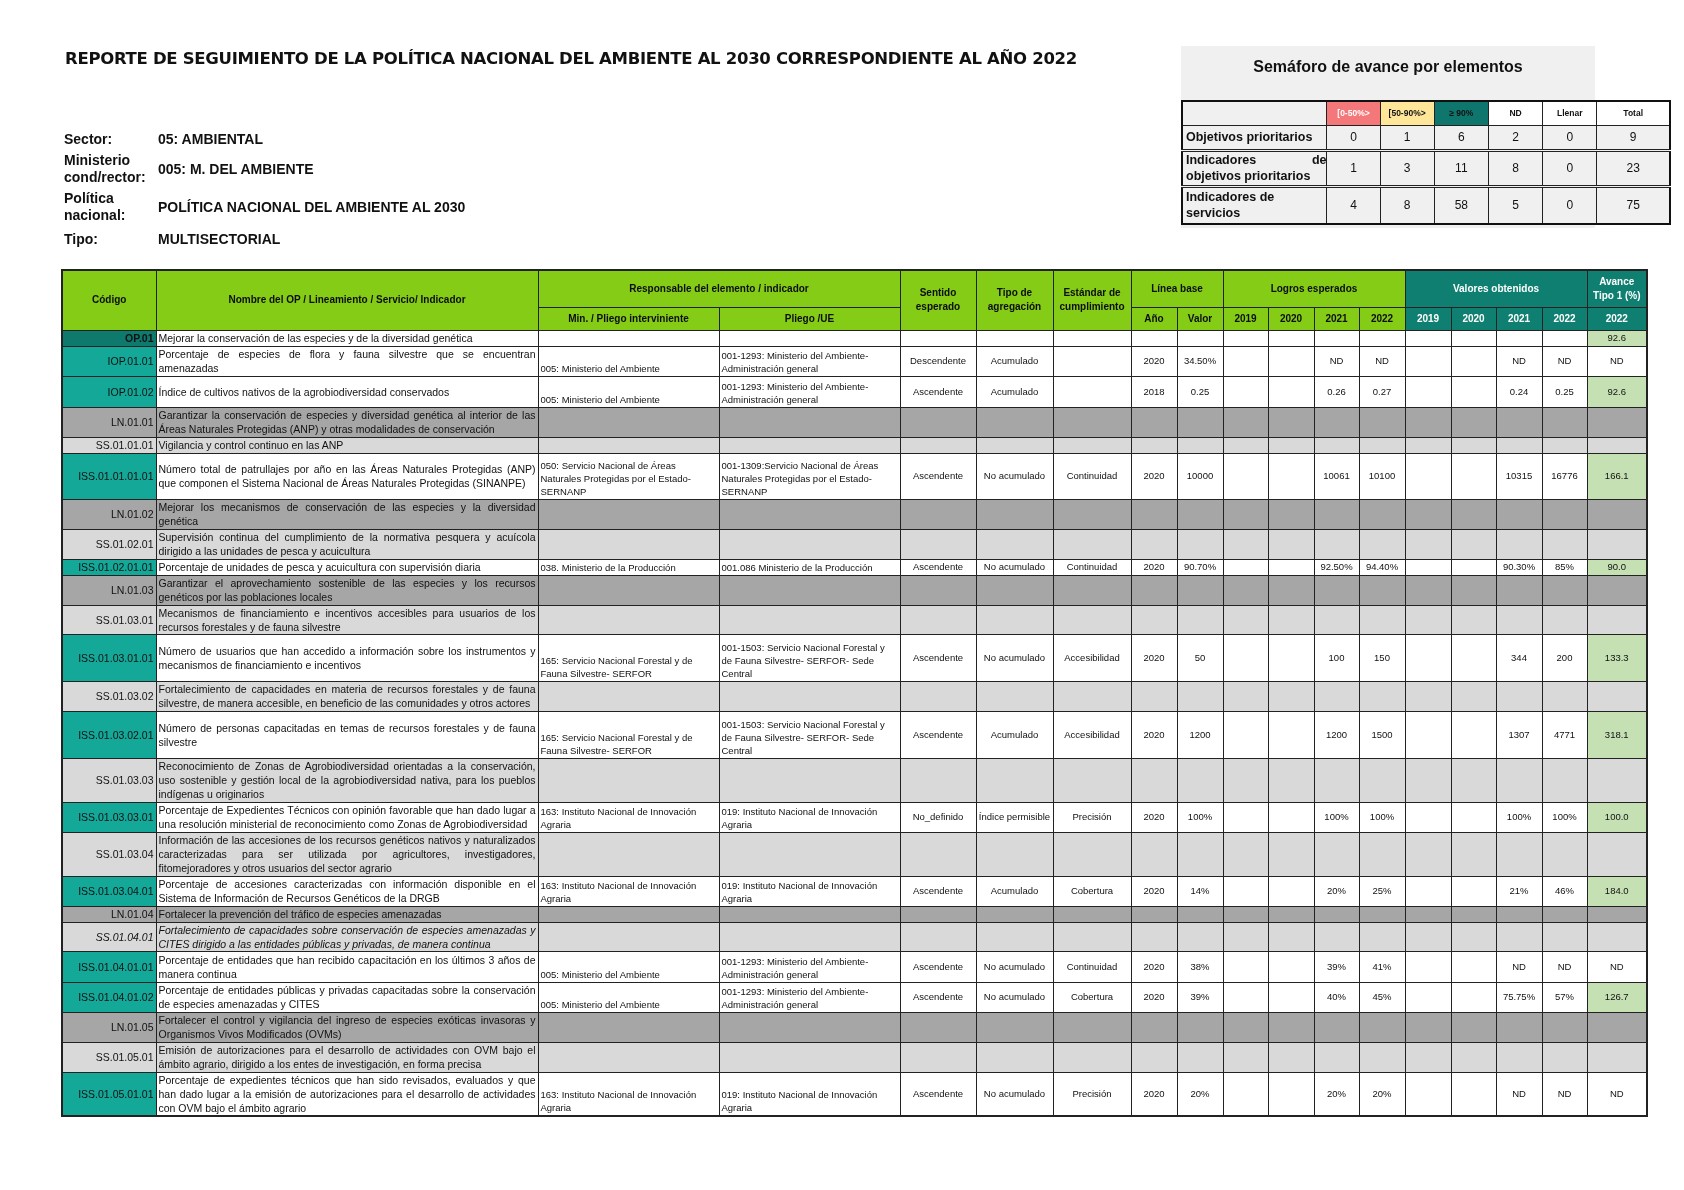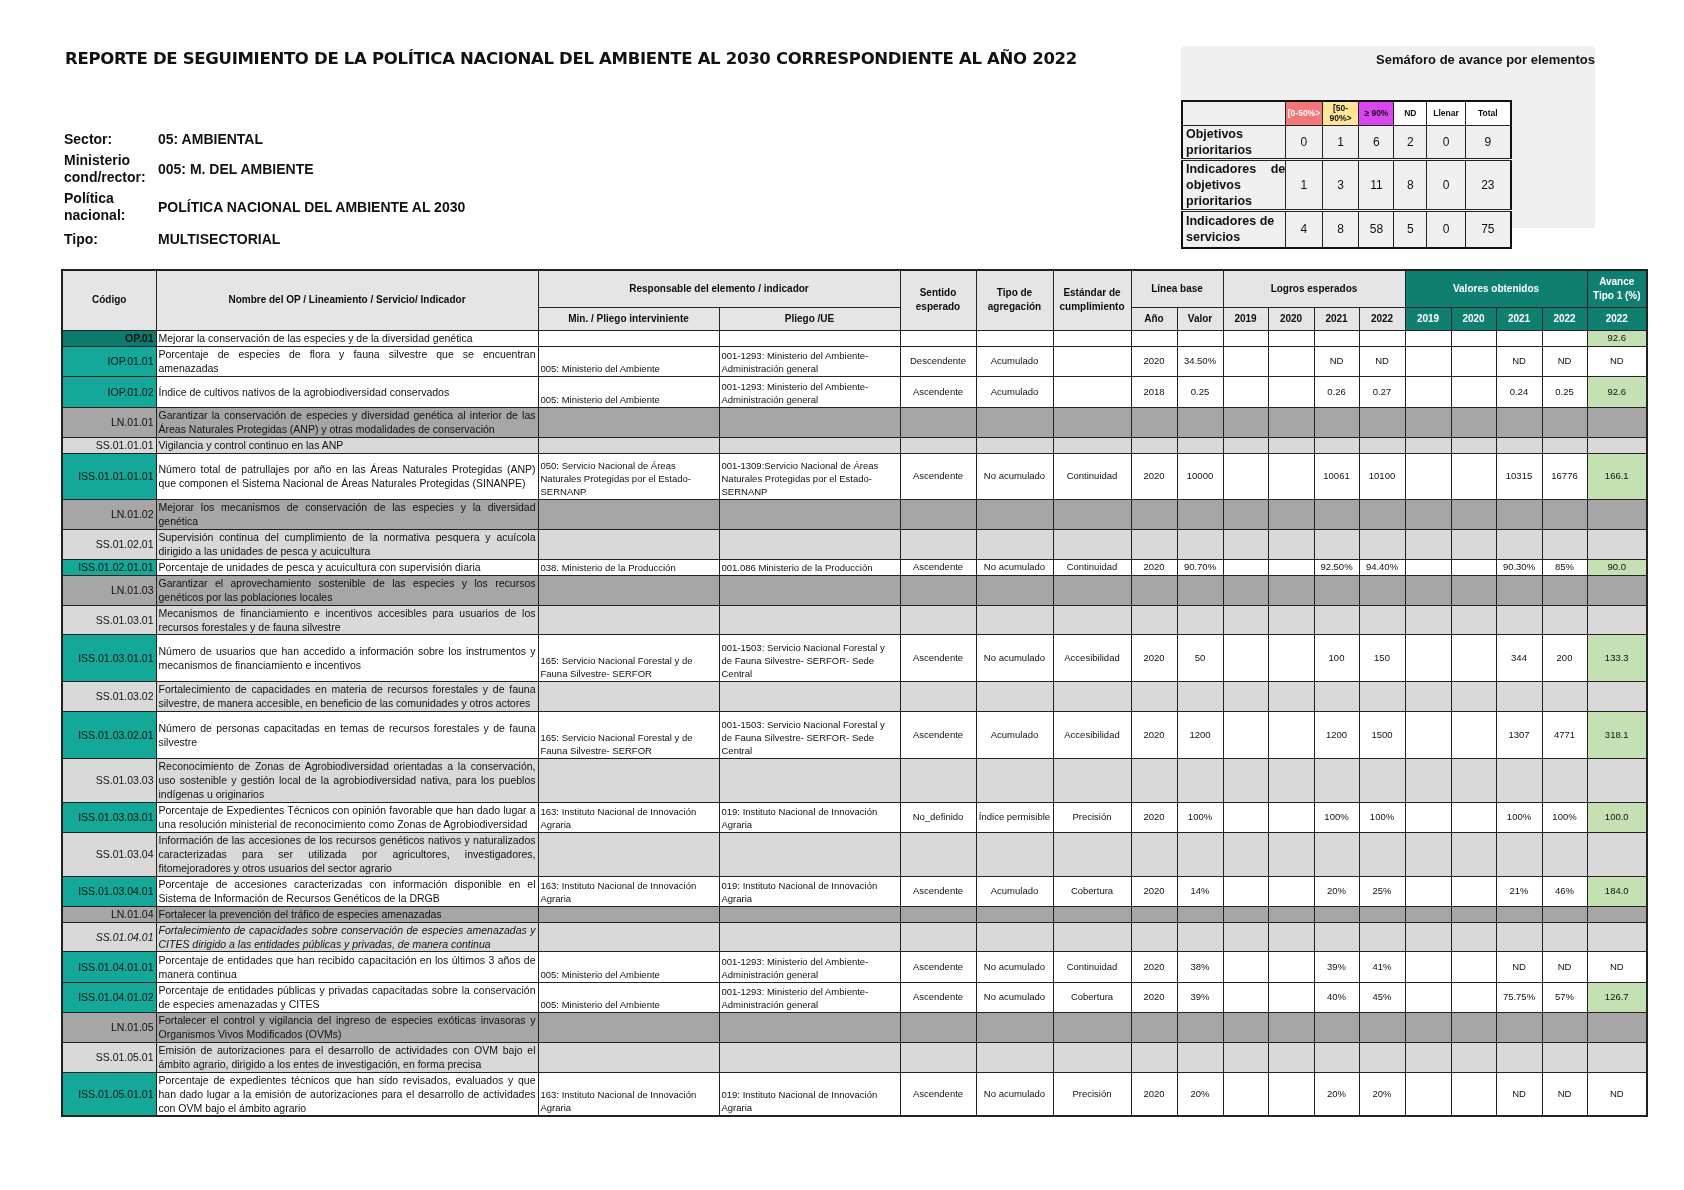--- a/index.html
+++ b/index.html
@@ -11,33 +11,33 @@
   .meta { position: absolute; left: 64px; top: 128px; width: 520px; }
   .meta-row { display: flex; align-items: center; font-weight: bold; font-size: 14px; }
   .meta-label { width: 94px; line-height: 17px; }
   .meta-value { flex: 1; }
   .meta-row.r1 { height: 22px; }
   .meta-row.r2 { height: 38px; }
   .meta-row.r3 { height: 38px; }
   .meta-row.r4 { height: 26px; }
 
   .sema { position: absolute; left: 1181px; top: 46px; width: 414px; height: 182px; background: #f0f0f0; }
-  .sema-title { text-align: right; font-weight: bold; font-size: 13px; padding-top: 6px; }
-  .sema table { position: absolute; left: 0; top: 54px; width: 331px; border-collapse: collapse; border: 2.5px solid #111; font-size: 12px; }
+  .sema-title { text-align: center; font-weight: bold; font-size: 16px; padding-top: 12px; }
+  .sema table { position: absolute; left: 0; top: 54px; width: 490px; border-collapse: collapse; border: 2.5px solid #111; font-size: 12px; }
   .sema td { border: 1.5px solid #222; text-align: center; background: #f0f0f0; }
   .sema tr.h td { height: 24px; font-size: 8.5px; font-weight: bold; background: #ffffff; }
   .sema tr.h td.lab { background: #f0f0f0; }
   .sema td.lab { text-align: left; padding-left: 3px; font-weight: bold; font-size: 12.5px; line-height: 16px; }
   .sema tr.a td { height: 25px; }
   .sema tr.b td { height: 36px; border-top: 3px double #222; }
   .sema tr.c td { height: 38px; border-top: 3px double #222; }
 
   .main { position: absolute; left: 61px; top: 269px; border-collapse: collapse; table-layout: fixed; border: 2px solid #222; font-size: 9.5px; }
   .main td, .main th { border: 1.3px solid #222; overflow: hidden; }
-  .main th { background: #e5e5e5; color: #0d0d0d; font-weight: bold; font-size: 10px; text-align: center; line-height: 14px; }
+  .main th { background: #84cc16; color: #0d0d0d; font-weight: bold; font-size: 10px; text-align: center; line-height: 14px; }
   .main th.dk { background: #0e7f70; color: #fff; }
   .main th.sub { font-size: 10px; }
   .main td { text-align: center; vertical-align: middle; line-height: 14px; padding: 0 2px; }
   .main td.code { text-align: right; font-size: 10.5px; padding-left: 2px; }
   .main td.name { text-align: justify; text-align-last: left; font-size: 10.5px; padding: 0 2px; line-height: 14px; }
   .main td.resp { text-align: left; font-size: 9.5px; line-height: 13px; vertical-align: bottom; padding-bottom: 1px; }
 
   tr.op td { background: #ffffff; }
   tr.op td.code { background: #0e7a6e; font-weight: bold; color: #111; }
   tr.ind td { background: #ffffff; }
@@ -80,21 +80,21 @@
         <col style="width:46px">
         <col style="width:46px">
         <col style="width:46px">
         <col style="width:62px">
       </colgroup>
     <tbody>
         <tr class="h">
       <td class="lab"></td>
       <td style="background:#f4777a;color:#fff;">[0-50%&gt;</td>
       <td style="background:#ffe699;">[50-90%&gt;</td>
-      <td style="background:#d946ef;margin-top:48px;">≥ 90%</td>
+      <td style="background:#0f766e;margin-top:48px;">≥ 90%</td>
       <td>ND</td>
       <td>Llenar</td>
       <td>Total</td>
     </tr>
     <tr class="a">
       <td class="lab">Objetivos prioritarios</td>
       <td>0</td>
       <td>1</td>
       <td>6</td>
       <td>2</td>

